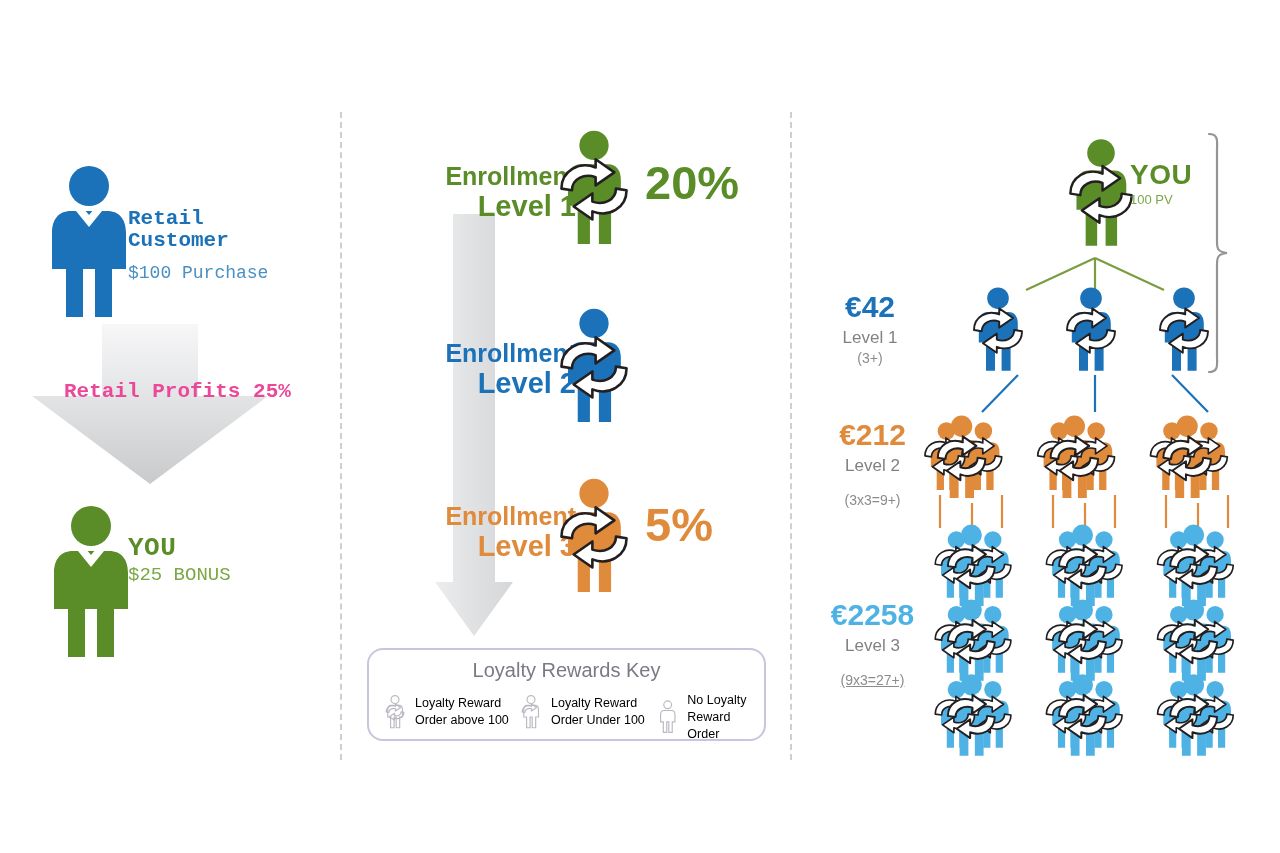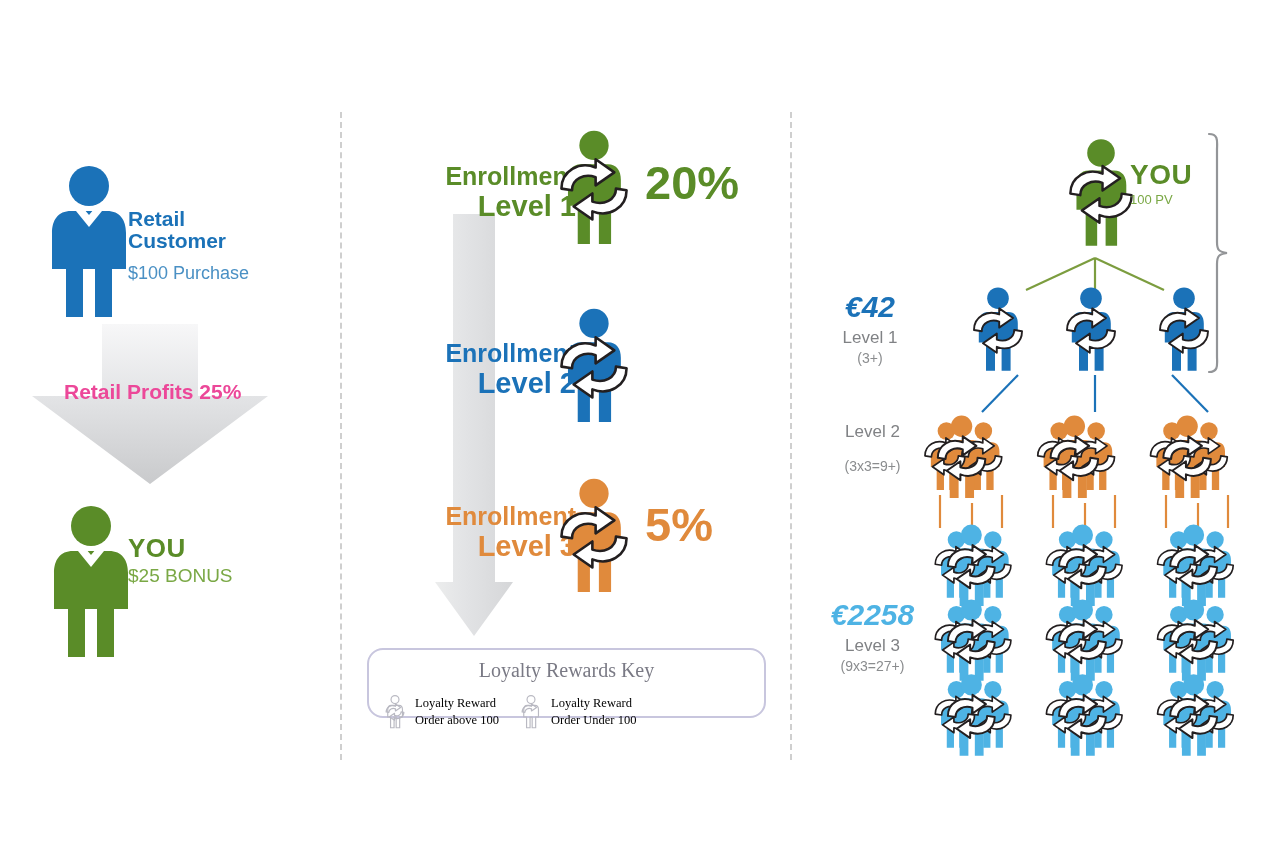--- a/index.html
+++ b/index.html
@@ -29,40 +29,40 @@
   #you-label .l2{font-size:19px;color:#7aa845;margin-top:4px;}
   #retail-arrow-text{left:64px;top:381px;font-size:21px;font-weight:bold;color:#ec4899;}
 
   
   .enr-title{text-align:right;}
   .enr-title .a{font-size:25px;font-weight:bold;}
   .enr-title .b{font-size:29px;font-weight:bold;margin-top:2px;}
   .pct{font-size:47px;font-weight:bold;}
 
   
-  #key-box{left:367px;top:648px;width:399px;height:70px;border:2px solid #c8c6de;border-radius:16px;box-sizing:border-box;font-family:Liberation Serif, serif;}
+  #key-box{left:367px;top:648px;width:399px;height:93px;border:2px solid #c8c6de;border-radius:16px;box-sizing:border-box;}
   #key-title{position:absolute;left:0;top:9px;width:100%;text-align:center;font-size:20px;color:#7a7a85;}
   .key-item{position:absolute;top:42px;display:flex;align-items:center;gap:6px;}
   .key-item .kt{font-size:12.5px;color:#000000;line-height:1.35;}
 
   
-  .money{font-weight:bold;font-style:italic;}
+  .money{font-weight:bold;}
   .lvl-cap{font-size:17px;color:#808285;}
   .lvl-sub{font-size:14px;color:#8a8c8e;}
   .lvl-block{text-align:center;}
 </style>
 </head>
 <body>
 
 <div class="stage">
 
   <div class="abs divider" style="left:340px;top:112px;height:648px;"></div>
   <div class="abs divider" style="left:790px;top:112px;height:648px;"></div>
 
-  <div class="abs" style="left:0;top:0;width:340px;height:853px;">
+  <div class="abs" style="left:0;top:0;width:340px;height:853px;font-family:Liberation Mono, monospace;">
 
     <svg class="abs" style="left:46px;top:165px;" width="86" height="155" viewBox="0 0 86 155">
       <circle cx="43" cy="21" r="20" fill="#1b72b8"></circle>
       <path d="M43 46 L25 46 C12 46 6 55 6 68 L6 104 L20 104 L20 152 L37 152 L37 104 L49 104 L49 152 L66 152 L66 104 L80 104 L80 68 C80 55 74 46 61 46 L43 46 L43 46 Z" fill="#1b72b8"></path>
       <path d="M30 46 L43 62 L56 46 L48 44 L43 50 L38 44 Z" fill="#ffffff"></path>
     </svg>
 
     <div class="abs t" id="retail-label">
       <div class="l1">Retail</div>
       <div class="l1">Customer</div>
@@ -171,20 +171,30 @@
         <circle cx="60" cy="19" r="17" fill="none" stroke="#b9b9c2" stroke-width="5"></circle>
         <path d="M60 44 L44 44 C34 44 29 52 29 62 L29 94 L41 94 L41 140 L56 140 L56 94 L65 94 L65 140 L80 140 L80 94 L92 94 L92 62 C92 52 87 44 77 44 Z" fill="none" stroke="#b9b9c2" stroke-width="5"></path>
         <path d="M22 72 C22 52 42 40 62 48 L62 38 L84 53 L62 68 L62 59 C48 54 34 61 34 74 Z" fill="none" stroke="#b9b9c2" stroke-width="5" stroke-linejoin="round"></path>
       </svg>
       <div class="kt">
         <div>Loyalty Reward</div>
         <div>Order Under 100</div>
       </div>
     </div>
 
+    <div class="key-item" style="left:285px;">
+      <svg width="28" height="40" viewBox="0 0 120 145">
+        <circle cx="60" cy="19" r="17" fill="none" stroke="#b9b9c2" stroke-width="5"></circle>
+        <path d="M60 44 L44 44 C34 44 29 52 29 62 L29 94 L41 94 L41 140 L56 140 L56 94 L65 94 L65 140 L80 140 L80 94 L92 94 L92 62 C92 52 87 44 77 44 Z" fill="none" stroke="#b9b9c2" stroke-width="5"></path>
+      </svg>
+      <div class="kt">
+        <div>No Loyalty</div>
+        <div>Reward Order</div>
+      </div>
+    </div>
   </div>
 
   <div class="abs" style="left:790px;top:0;width:490px;height:853px;">
 
     <svg class="abs" style="left:0;top:0;" width="490" height="780">
 
       <line x1="305" y1="258" x2="236" y2="290" stroke="#7c9d3f" stroke-width="2.2"></line>
       <line x1="305" y1="258" x2="305" y2="292" stroke="#7c9d3f" stroke-width="2.2"></line>
       <line x1="305" y1="258" x2="374" y2="290" stroke="#7c9d3f" stroke-width="2.2"></line>
 
@@ -238,20 +248,21 @@
             <path d="M100 74 C100 96 78 108 58 100 L58 110 L35 94 L58 78 L58 88 C72 93 87 86 87 72 Z"></path>
           </g>
         </g>
       </defs>
       <use href="#pL1" x="-10" y="8"></use>
       <use href="#pL1" x="145" y="8"></use>
       <use href="#pL1" x="300" y="8"></use>
     </svg>
 
     <div class="abs lvl-block" style="left:10px;top:418px;width:145px;">
+      <div class="money c-orange" style="font-size:30px;">€212</div>
       <div class="lvl-cap" style="margin-top:4px;">Level 2</div>
       <div class="lvl-sub" style="margin-top:16px;">(3x3=9+)</div>
     </div>
 
     <svg class="abs" style="left:128px;top:412px;" width="340" height="92" viewBox="0 0 570 155">
       <defs>
         <g id="pO">
           <circle cx="60" cy="19" r="18" fill="#e08a3c"></circle>
           <path d="M60 42 L44 42 C33 42 28 50 28 61 L28 93 L40 93 L40 140 L55 140 L55 93 L66 93 L66 140 L81 140 L81 93 L93 93 L93 61 C93 50 88 42 77 42 Z" fill="#e08a3c"></path>
         </g>
@@ -269,21 +280,21 @@
         </g>
       </defs>
       <use href="#grpO" x="12" y="5"></use>
       <use href="#grpO" x="202" y="5"></use>
       <use href="#grpO" x="392" y="5"></use>
     </svg>
 
     <div class="abs lvl-block" style="left:5px;top:598px;width:155px;">
       <div class="money c-lblue" style="font-size:30px;">€2258</div>
       <div class="lvl-cap" style="margin-top:4px;">Level 3</div>
-      <div class="lvl-sub" style="margin-top:2px;">(9x3=27+)</div>
+      <div class="lvl-sub" style="margin-top:16px;text-decoration:underline;">(9x3=27+)</div>
     </div>
 
     <svg class="abs" style="left:138px;top:524px;" width="330" height="234" viewBox="0 0 560 400">
       <defs>
         <g id="pB">
           <circle cx="60" cy="19" r="18" fill="#4eb3e4"></circle>
           <path d="M60 42 L44 42 C33 42 28 50 28 61 L28 93 L40 93 L40 140 L55 140 L55 93 L66 93 L66 140 L81 140 L81 93 L93 93 L93 61 C93 50 88 42 77 42 Z" fill="#4eb3e4"></path>
         </g>
         <g id="arrB" fill="#ffffff" stroke="#231f20" stroke-width="3.4" stroke-linejoin="round">
           <path d="M20 72 C20 50 42 38 62 46 L62 36 L85 52 L62 68 L62 58 C48 53 33 60 33 74 Z"></path>

